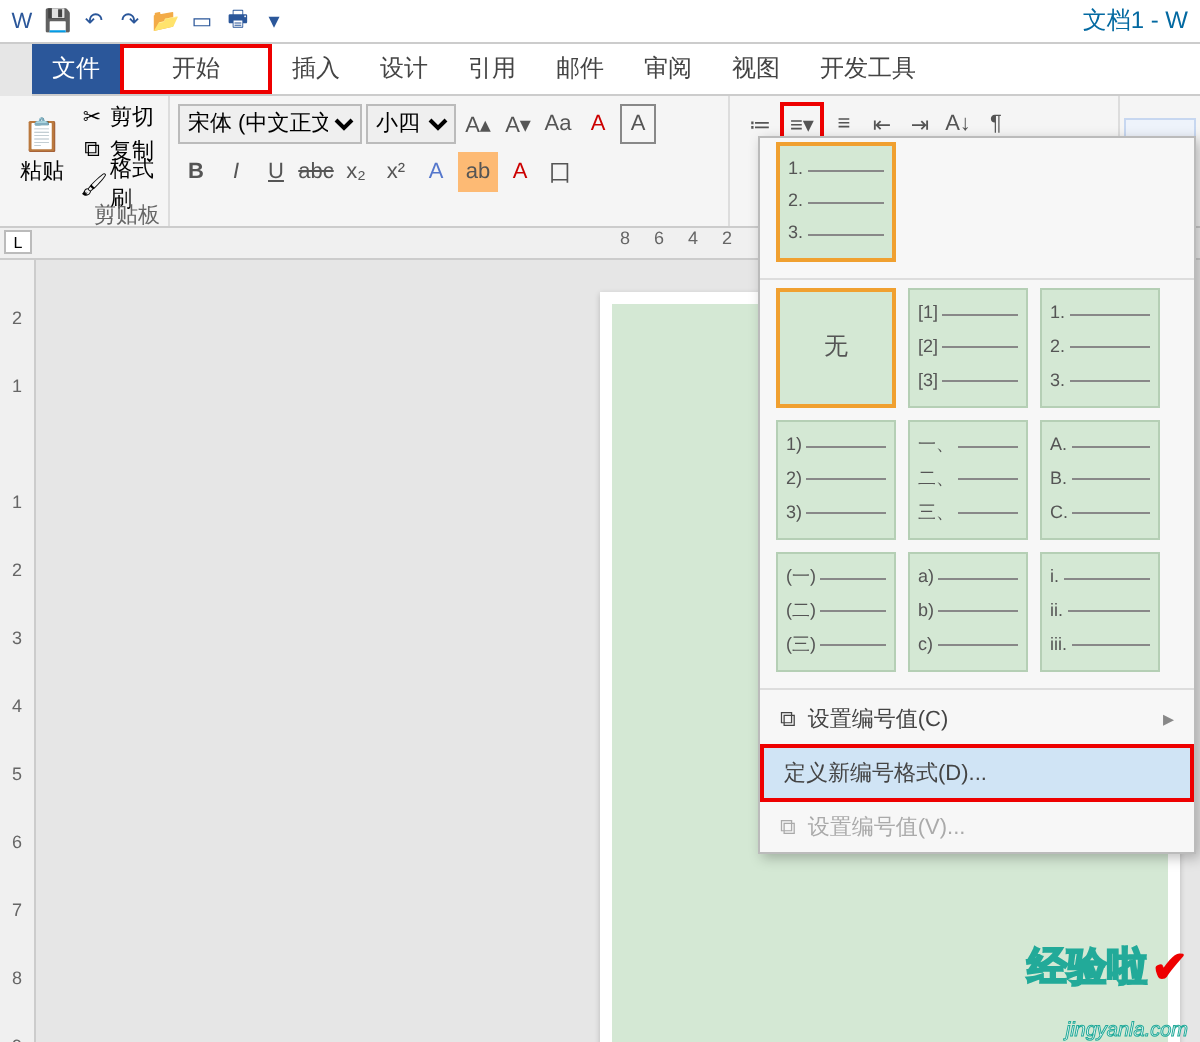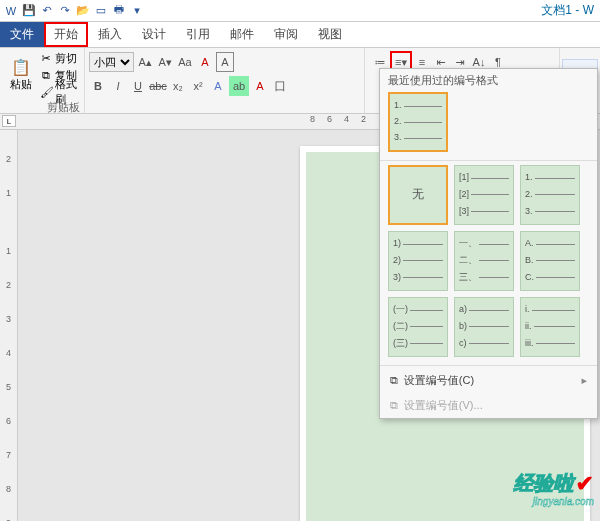--- a/index.html
+++ b/index.html
@@ -2,24 +2,24 @@
 <html><head>
 <meta charset="utf-8">
 <style>
 * { margin: 0; padding: 0; box-sizing: border-box; font-family: "Microsoft YaHei", sans-serif; }
 body { width: 600px; height: 521px; background: #e6e6e6; overflow: hidden; position: relative; font-size: 12px; }
 
 .titlebar { height: 22px; background: #fff; display: flex; align-items: center; padding: 0 2px; border-bottom: 1px solid #ccc; }
 .titlebar .qat-icon { width: 18px; height: 18px; display: flex; align-items: center; justify-content: center; color: #2b579a; font-size: 11px; }
 .titlebar .doc-title { margin-left: auto; font-size: 12px; color: #0369a1; padding-right: 4px; }
 
-.menubar { height: 26px; background: #fff; display: flex; align-items: stretch; border-bottom: 1px solid #ccc; }
+.menubar { height: 26px; background: #fff; display: flex; align-items: stretch; border-bottom: 1px solid #ccc; margin-left: 16px; }
 .menubar .tab { padding: 0 10px; display: flex; align-items: center; font-size: 12px; color: #444; cursor: pointer; }
 .menubar .tab.file { background: #2b579a; color: #fff; }
-.menubar .tab.active { border: 2px solid #e00; padding: 0 8px; }
+.menubar .tab.active { border: 2px solid #e00; padding: 0 24px; }
 
 .ribbon { height: 66px; background: #f5f5f5; border-bottom: 1px solid #ccc; display: flex; position: relative; }
 .ribbon-group { border-right: 1px solid #ddd; display: flex; flex-direction: column; padding: 2px 4px 0 4px; }
 .ribbon-group .group-label { text-align: right; font-size: 11px; color: #666; margin-top: auto; padding-bottom: 1px; }
 .clipboard-grp { width: 85px; }
 .clipboard-grp .paste-row { display: flex; height: 50px; }
 .clipboard-grp .paste-big { width: 34px; display: flex; flex-direction: column; align-items: center; justify-content: center; font-size: 11px; }
 .clipboard-grp .paste-big .icon { font-size: 16px; }
 .clipboard-grp .small-btns { flex: 1; display: flex; flex-direction: column; gap: 1px; padding-left: 2px; }
 .clipboard-grp .small-btns .sbtn { display: flex; align-items: center; gap: 3px; font-size: 11px; height: 16px; }
@@ -60,23 +60,23 @@
 .swatch.sel { border: 2px solid #f0a030; }
 .swatch .ln { display: flex; align-items: center; gap: 2px; }
 .swatch .ln .bar { flex: 1; height: 1px; background: #888; }
 .swatch.none { align-items: center; justify-content: center; font-size: 12px; }
 .dd-item { display: flex; align-items: center; padding: 5px 10px; font-size: 11px; color: #444; gap: 6px; }
 .dd-item .arrow { margin-left: auto; color: #888; }
 .dd-item.hl { background: #d0e4f5; border: 2px solid #e00; }
 .dd-item.disabled { color: #aaa; }
 
 .watermark { position: absolute; right: 6px; bottom: 24px; z-index: 20; display: flex; align-items: center; gap: 2px; }
-.watermark .txt { font-size: 20px; font-weight: bold; color: #fff; -webkit-text-stroke: 1px #2a9; font-style: italic; }
+.watermark .txt { font-size: 20px; font-weight: bold; color: #fff; -webkit-text-stroke: 1px #2a9; }
 .watermark .check { color: #e00; font-size: 22px; font-weight: bold; }
-.watermark-sub { position: absolute; right: 6px; bottom: 14px; z-index: 20; font-size: 10px; color: #fff; -webkit-text-stroke: 0.5px #2a9; font-style: italic; }
+.watermark-sub { position: absolute; right: 6px; bottom: 0; z-index: 20; font-size: 10px; color: #fff; -webkit-text-stroke: 0.5px #2a9; font-style: italic; }
 </style>
 </head>
 <body>
 
 <div class="titlebar">
   <div class="qat-icon">W</div>
   <div class="qat-icon">💾</div>
   <div class="qat-icon">↶</div>
   <div class="qat-icon">↷</div>
   <div class="qat-icon">📂</div>
@@ -88,20 +88,21 @@
 
 <div class="menubar">
   <div class="tab file">文件</div>
   <div class="tab active">开始</div>
   <div class="tab">插入</div>
   <div class="tab">设计</div>
   <div class="tab">引用</div>
   <div class="tab">邮件</div>
   <div class="tab">审阅</div>
   <div class="tab">视图</div>
+  <div class="tab">开发工具</div>
 </div>
 
 <div class="ribbon">
   <div class="ribbon-group clipboard-grp">
     <div class="paste-row">
       <div class="paste-big">
         <div class="icon">📋</div>
         <div>粘贴</div>
       </div>
       <div class="small-btns">
@@ -117,36 +118,37 @@
             <span class="ic">🖌</span>
             <span>格式刷</span>
           </div>
       </div>
     </div>
     <div class="group-label">剪贴板</div>
   </div>
 
   <div class="ribbon-group font-grp">
     <div class="row">
+      <select class="font-name"><option>宋体 (中文正文</option></select>
       <select class="font-size"><option>小四</option></select>
       <div class="rbtn">A▴</div>
       <div class="rbtn">A▾</div>
       <div class="rbtn">Aa</div>
       <div class="rbtn" style="color:#c00">A</div>
       <div class="rbtn" style="border:1px solid #888">A</div>
     </div>
     <div class="row">
       <div class="rbtn b">B</div>
       <div class="rbtn i">I</div>
       <div class="rbtn u">U</div>
       <div class="rbtn" style="text-decoration:line-through">abc</div>
       <div class="rbtn">x₂</div>
       <div class="rbtn">x²</div>
       <div class="rbtn" style="color:#57c">A</div>
-      <div class="rbtn" style="background:#86efac;width:20px">ab</div>
+      <div class="rbtn" style="background:#fdba74;width:20px">ab</div>
       <div class="rbtn" style="color:#c00">A</div>
       <div class="rbtn">囗</div>
     </div>
   </div>
 
   <div class="ribbon-group para-grp">
     <div class="row">
       <div class="rbtn">≔</div>
       <div class="rbtn hl">≡▾</div>
       <div class="rbtn">≡</div>
@@ -186,21 +188,20 @@
       <span>7</span>
       <span>8</span>
       <span>9</span>
   </div>
   <div class="page">
     <div class="sel"></div>
   </div>
 </div>
 
 <div class="dropdown">
-  <div class="dd-section-label">最近使用过的编号格式</div>
   <div class="swatch-row">
     <div class="swatch sel">
       <div class="ln">
           <span>1.</span>
           <span class="bar"></span>
         </div>
       <div class="ln">
           <span>2.</span>
           <span class="bar"></span>
         </div>
@@ -325,20 +326,23 @@
           <span class="bar"></span>
         </div>
       </div>
     </div>
   <hr>
   <div class="dd-item">
     <span>⧉</span>
     <span>设置编号值(C)</span>
     <span class="arrow">▸</span>
   </div>
+  <div class="dd-item hl">
+    <span>定义新编号格式(D)...</span>
+  </div>
   <div class="dd-item disabled">
     <span>⧉</span>
     <span>设置编号值(V)...</span>
   </div>
 </div>
 
 <div class="watermark">
   <span class="txt">经验啦</span>
   <span class="check">✔</span>
 </div>

